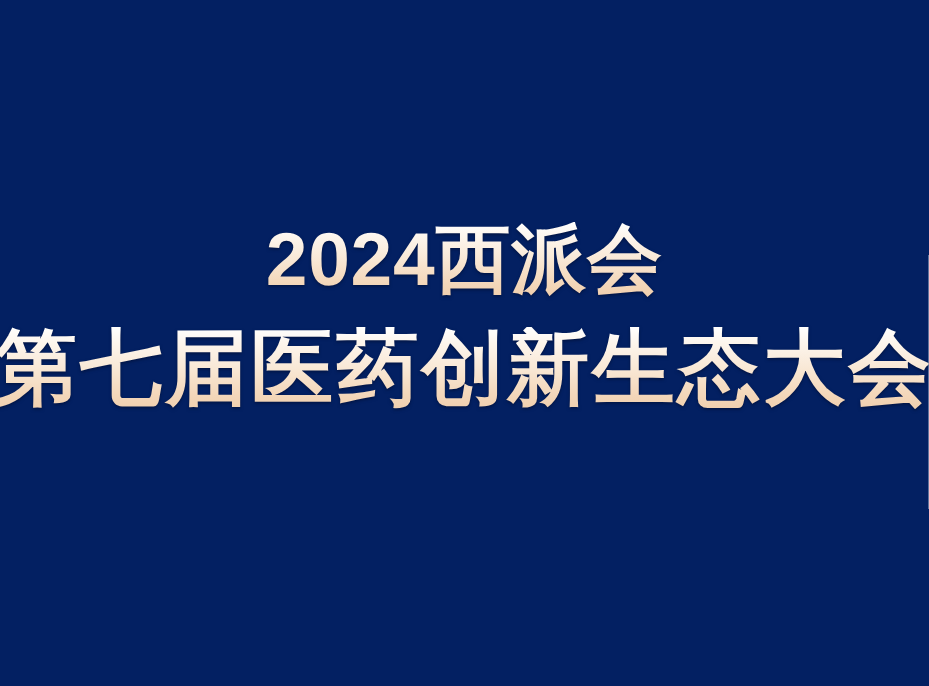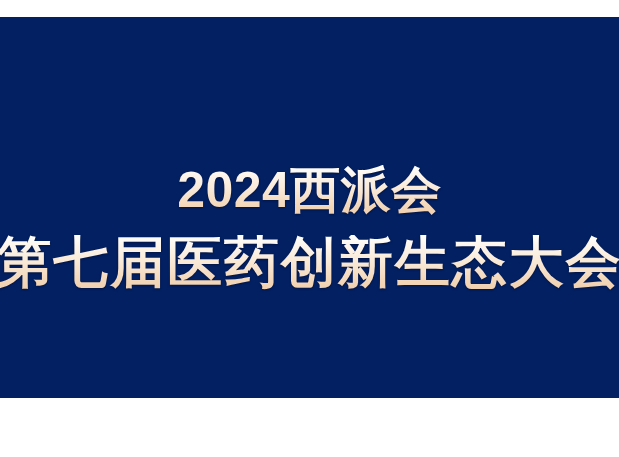--- a/index.html
+++ b/index.html
@@ -11,29 +11,28 @@
   body {
     width: 619px;
     height: 457px;
     overflow: hidden;
     font-family: "Liberation Sans", "DejaVu Sans", sans-serif;
   }
 
   #title-card {
     position: relative;
     width: 619px;
-    height: 381px;
+    height: 457px;
     background: #032062;
     display: flex;
     flex-direction: column;
     align-items: center;
     justify-content: center;
     box-sizing: border-box;
     user-select: none;
-    margin-top: 17px;
   }
 
   
   .title-stack {
     position: absolute;
     left: 0;
     right: 0;
     top: 148px;
     display: flex;
     flex-direction: column;

